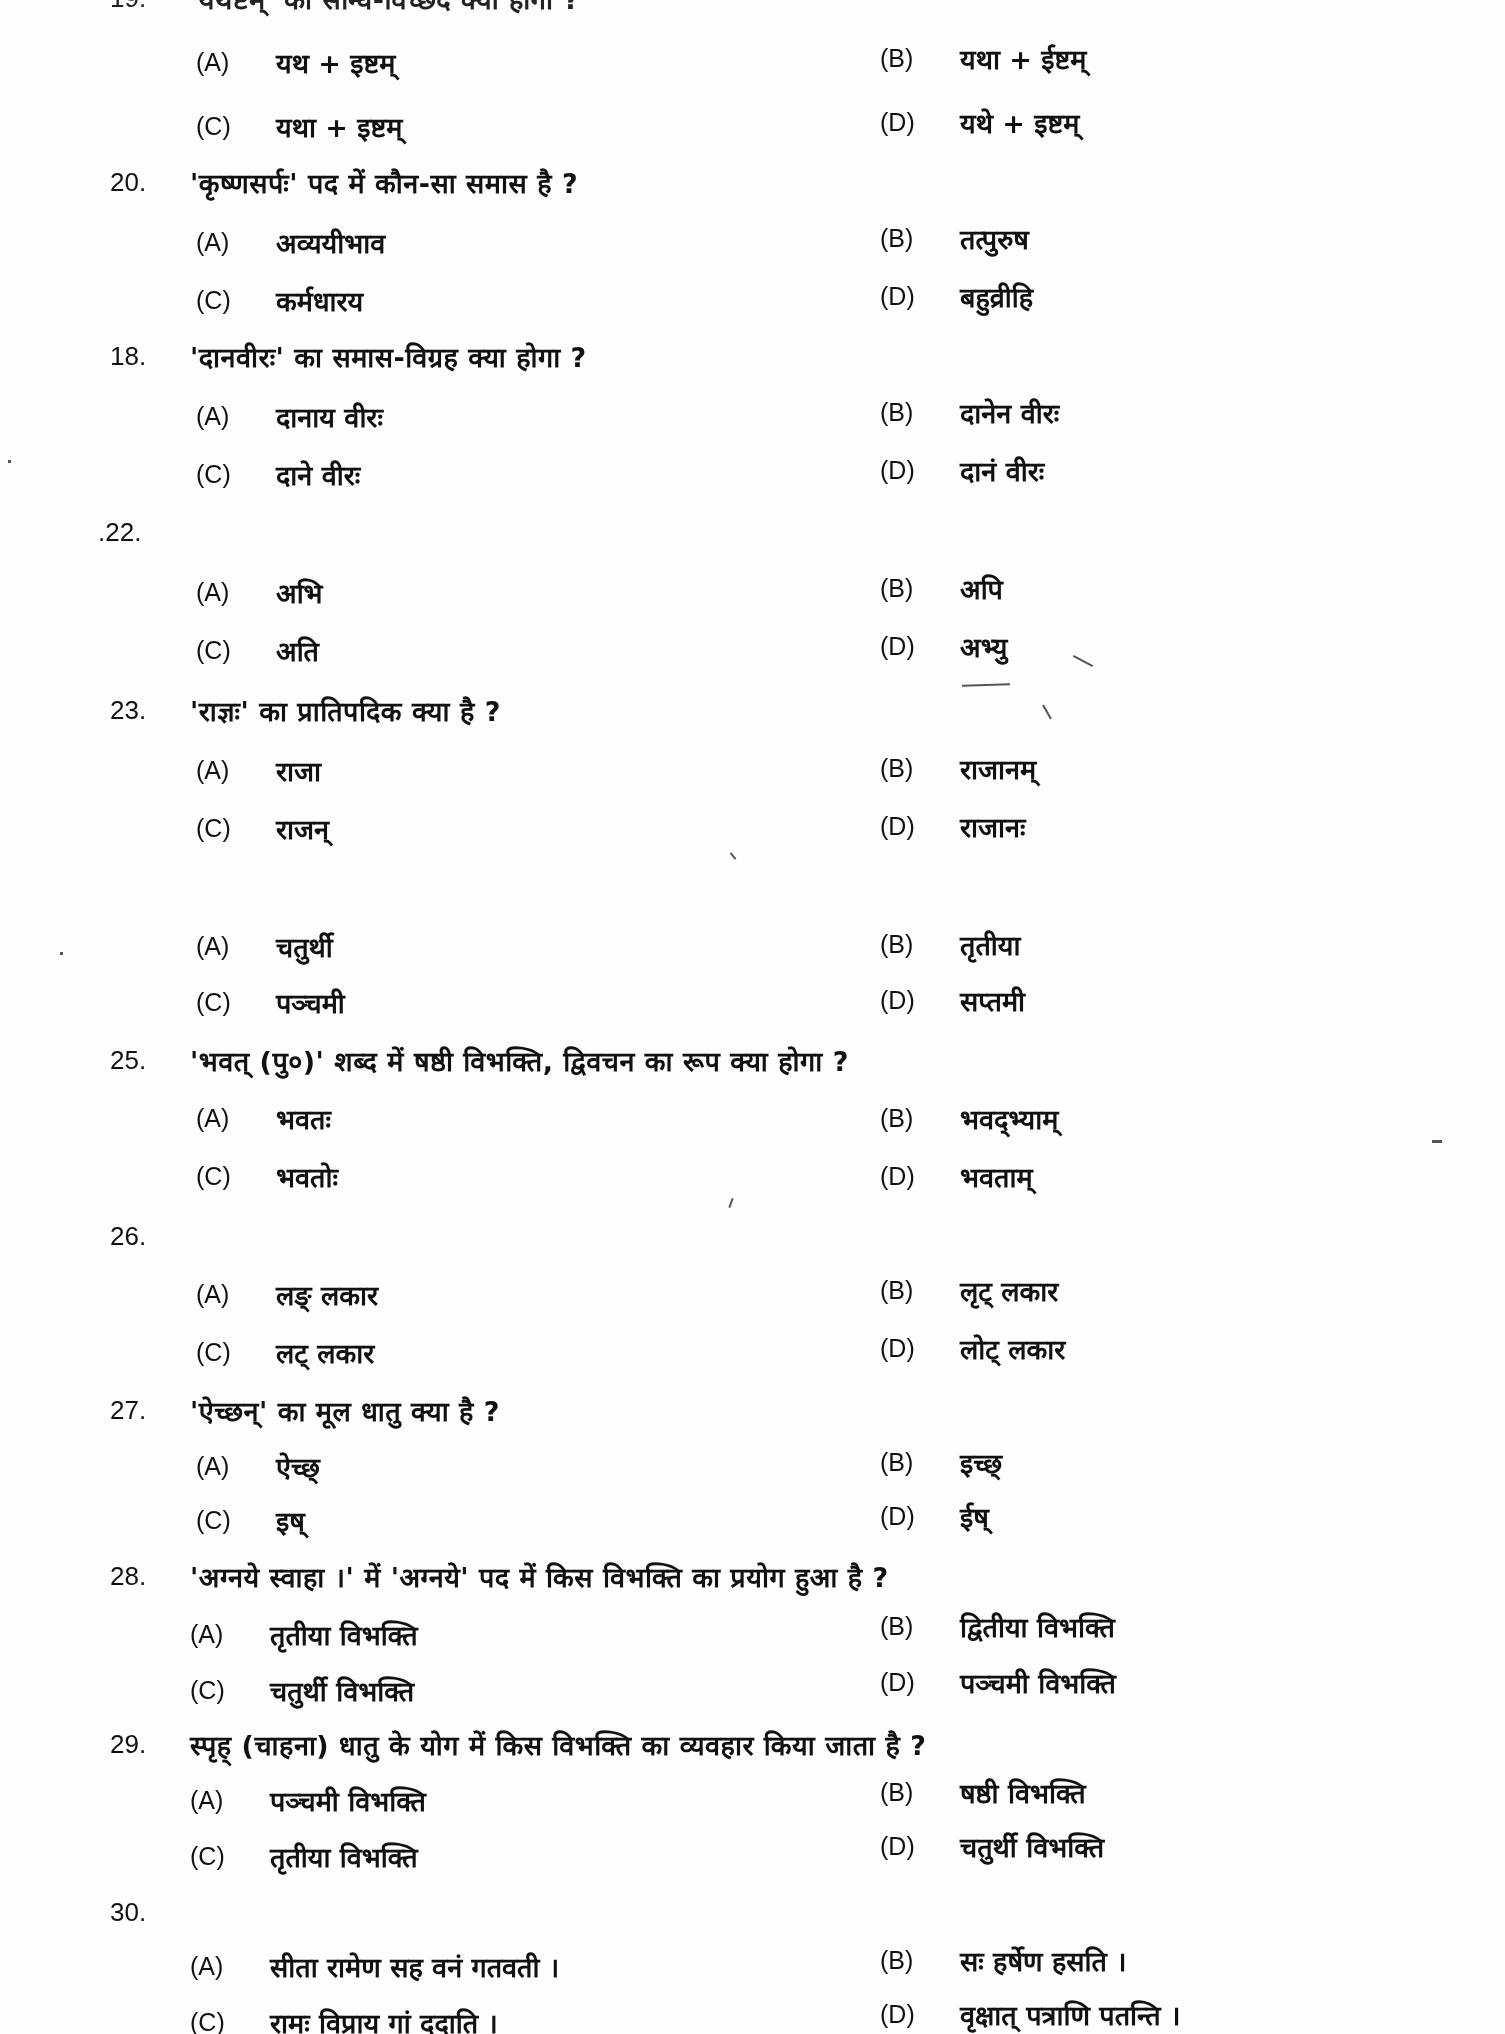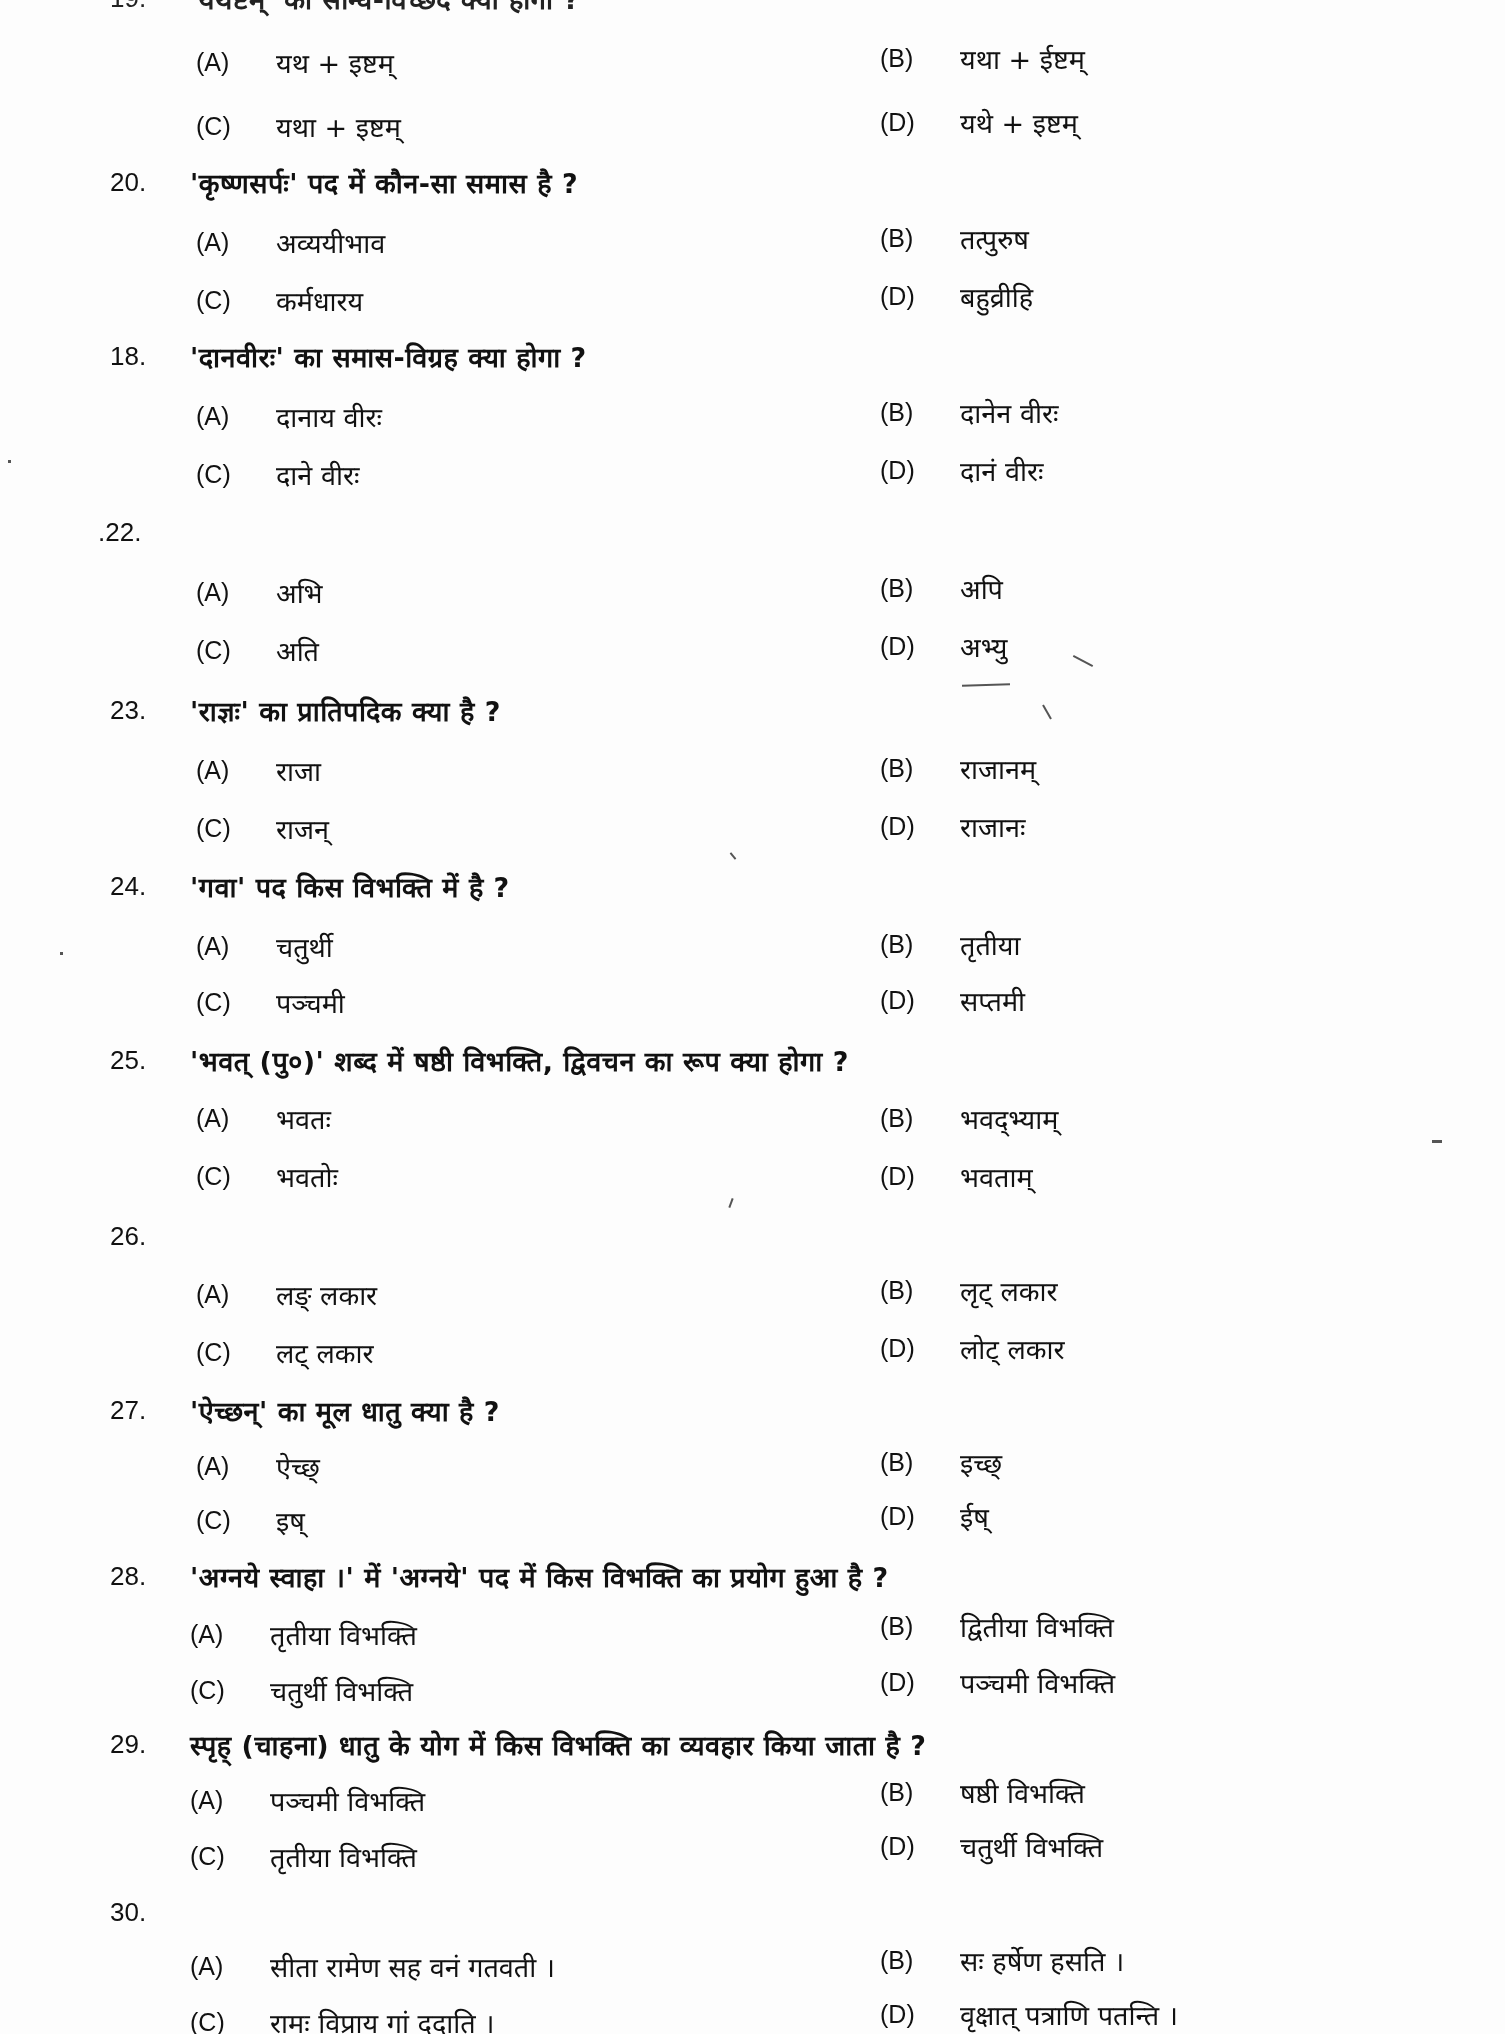--- a/index.html
+++ b/index.html
@@ -49,21 +49,21 @@
     white-space: nowrap;
   }
   .opt.left  { left: 196px; }
   .opt.right { left: 880px; }
   .opt-label {
     display: inline-block;
     width: 80px;
     font-family: "Liberation Sans", sans-serif;
     font-size: 25px;
   }
-  .opt-text { font-weight: normal; }
+  .opt-text { font-weight: bold; }
   .q-top-cut {
     position: absolute;
     left: 110px;
     top: -22px;
     height: 40px;
     display: flex;
     align-items: center;
     font-size: 27px;
     white-space: nowrap;
     color: #222;
@@ -179,24 +179,20 @@
     </div>
   <div class="opt left" style="top:808px">
       <span class="opt-label">(C)</span>
       <span class="opt-text">राजन्</span>
     </div>
   <div class="opt right" style="top:806px">
       <span class="opt-label">(D)</span>
       <span class="opt-text">राजानः</span>
     </div>
 
-  <div class="q-row" style="top:866px">
-    <span class="q-num">24.</span>
-    <span class="q-text">'गवा' पद किस विभक्ति में है ?</span>
-  </div>
   <div class="opt left" style="top:926px">
       <span class="opt-label">(A)</span>
       <span class="opt-text">चतुर्थी</span>
     </div>
   <div class="opt right" style="top:924px">
       <span class="opt-label">(B)</span>
       <span class="opt-text">तृतीया</span>
     </div>
   <div class="opt left" style="top:982px">
       <span class="opt-label">(C)</span>

